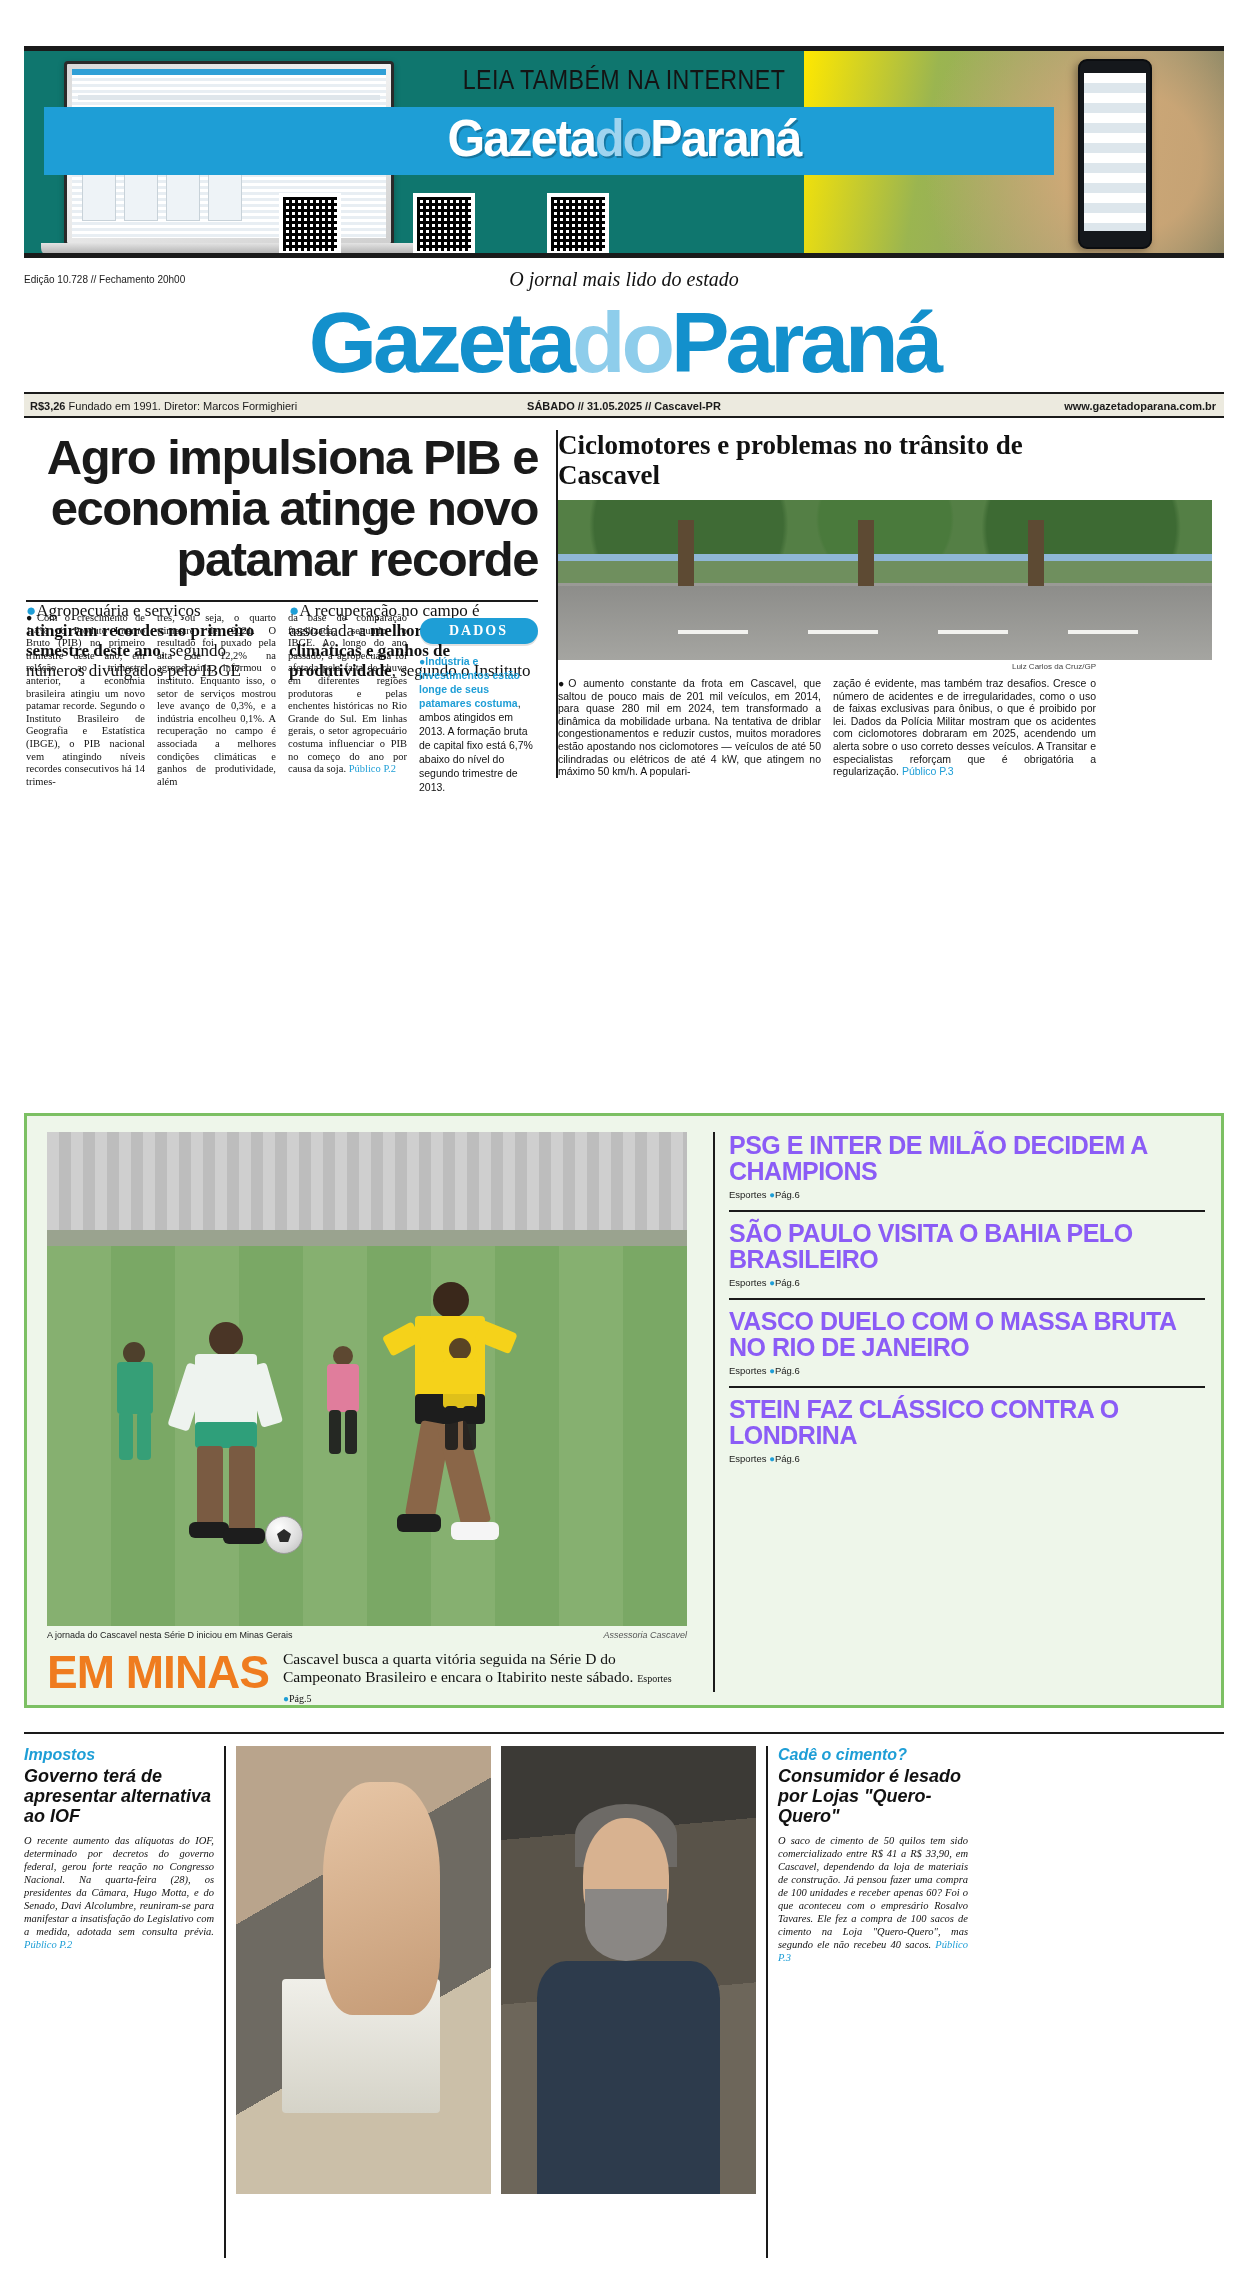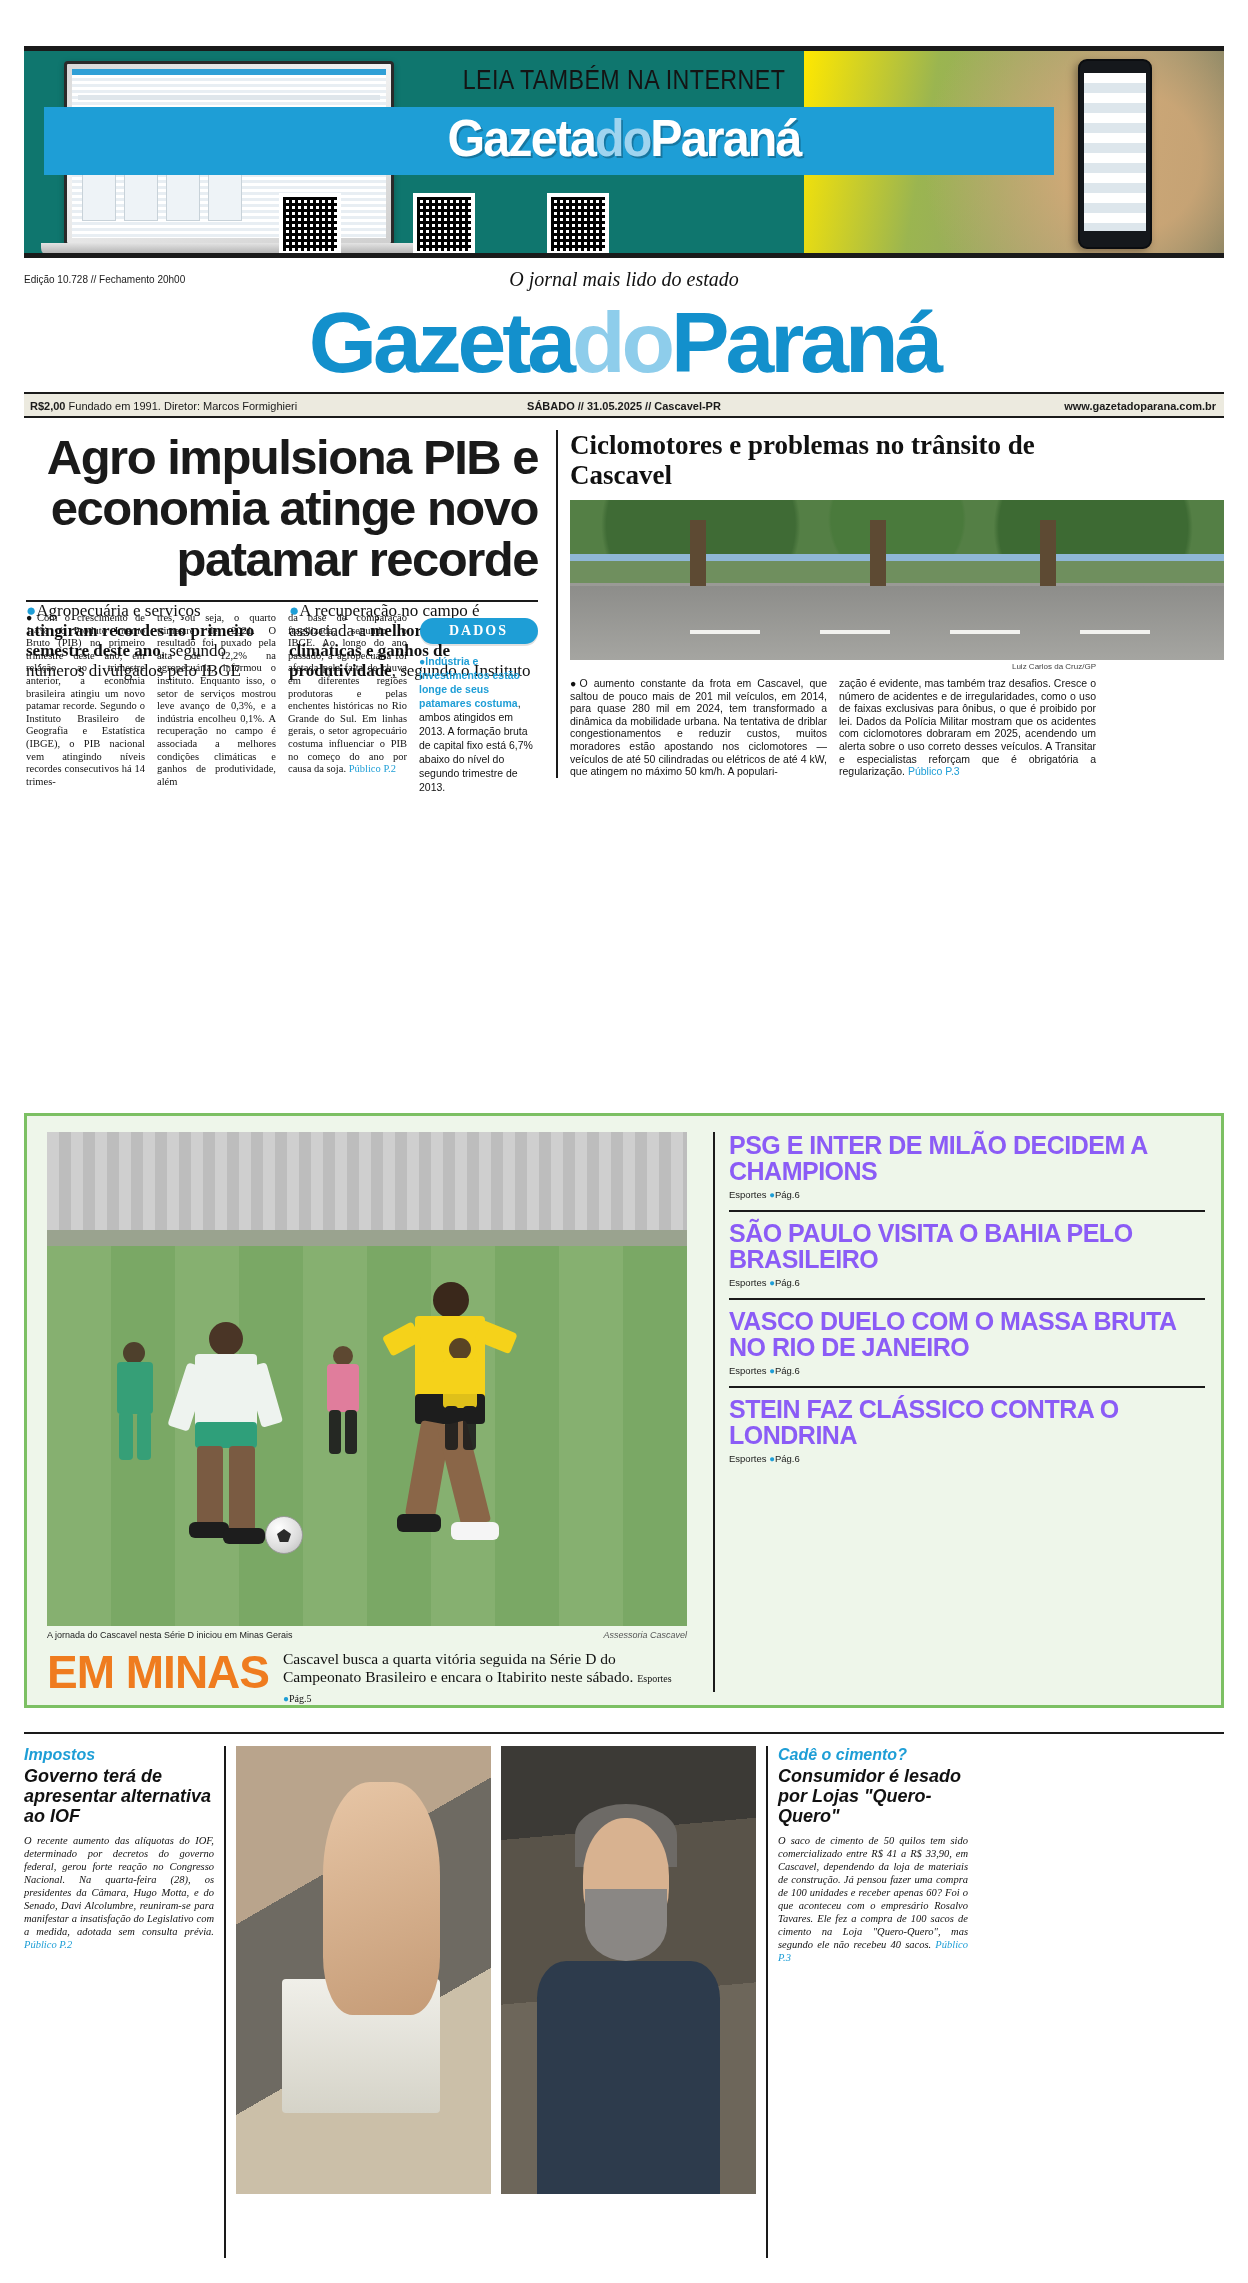--- a/index.html
+++ b/index.html
@@ -166,21 +166,21 @@
     margin:6px auto 10px auto;
   }
   .dados-text{
     font-family:"Liberation Sans", sans-serif; font-size:10.5px; line-height:14px; color:#111;
   }
   .dados-text .hl{color:#1e9ed6; font-weight:700;}
 
   
   .right-top{
     position:absolute; left:556px; top:430px; width:540px;
-    border-left:2px solid #1a1a1a; padding-left:12px;
+    border-left:2px solid #1a1a1a; 
   }
   .right-top h2{
     font-family:"Liberation Serif", serif; font-weight:700; font-size:27px; line-height:30px;
     color:#111;
   }
   .rt-photo{
     margin-top:10px; width:654px; height:160px;
     background:
       linear-gradient(#8fb7d6 0 38%, #6f8f5e 38% 52%, #9a9a96 52% 100%);
     position:relative; overflow:hidden;
@@ -395,21 +395,21 @@
   </div>
 
   <div class="edition-row">
     <div class="edition-left">Edição 10.728 // Fechamento 20h00</div>
     <div class="edition-center">O jornal mais lido do estado</div>
   </div>
 
   <div class="masthead"><span>Gazeta</span><span class="do">do</span><span>Paraná</span></div>
 
   <div class="info-bar">
-    <div class="info-left"><b>R$2,00</b>
+    <div class="info-left"><b>R$3,26</b>
       <span>Fundado em 1991. Diretor: Marcos Formighieri</span></div>
     <div class="info-center">SÁBADO // 31.05.2025 // Cascavel-PR</div>
     <div class="info-right">www.gazetadoparana.com.br</div>
   </div>
 
   <div class="lead">
     <h1>Agro impulsiona PIB e economia atinge novo patamar recorde</h1>
     <div class="lead-subs">
       <div class="lead-sub"><span class="bullet">●</span><span>Agropecuária e serviços </span><b>atingiram recordes no primeiro semestre deste ano</b><span>, segundo números divulgados pelo IBGE</span></div>
       <div class="lead-sub"><span class="bullet">●</span><span>A recuperação no campo é associada a </span><b>melhores condições climáticas e ganhos de produtividade</b><span>, segundo o Instituto</span></div>

